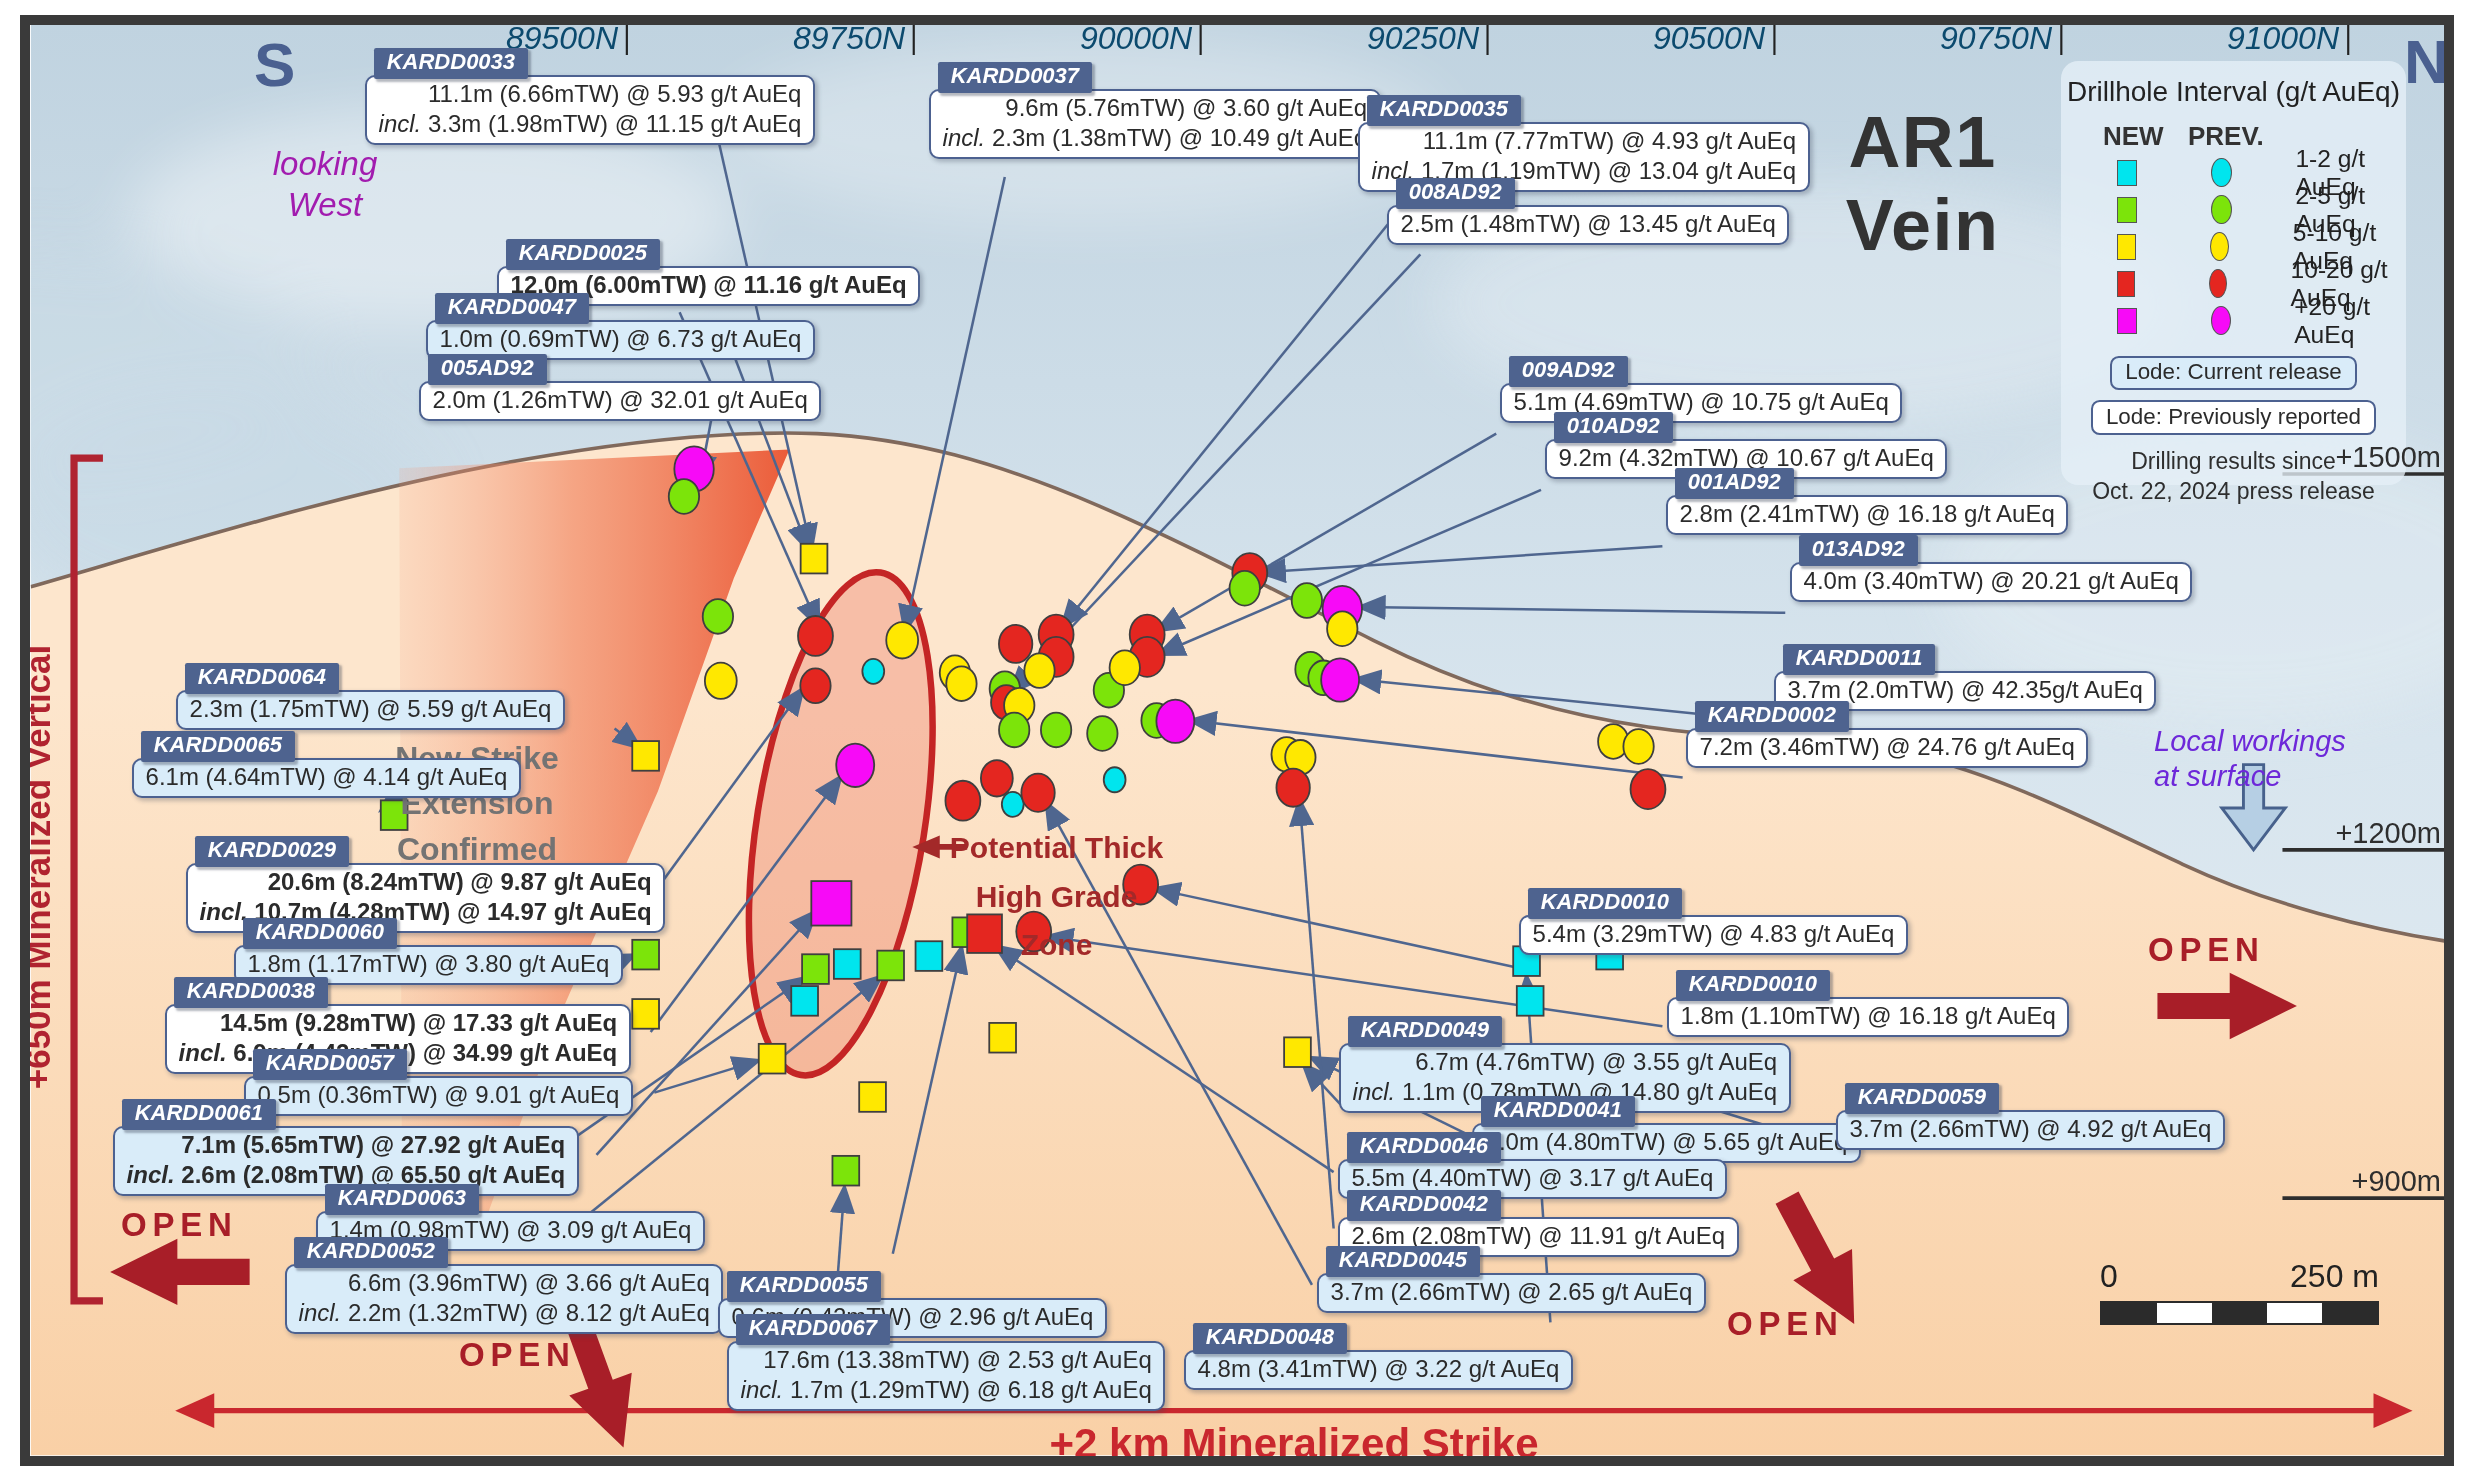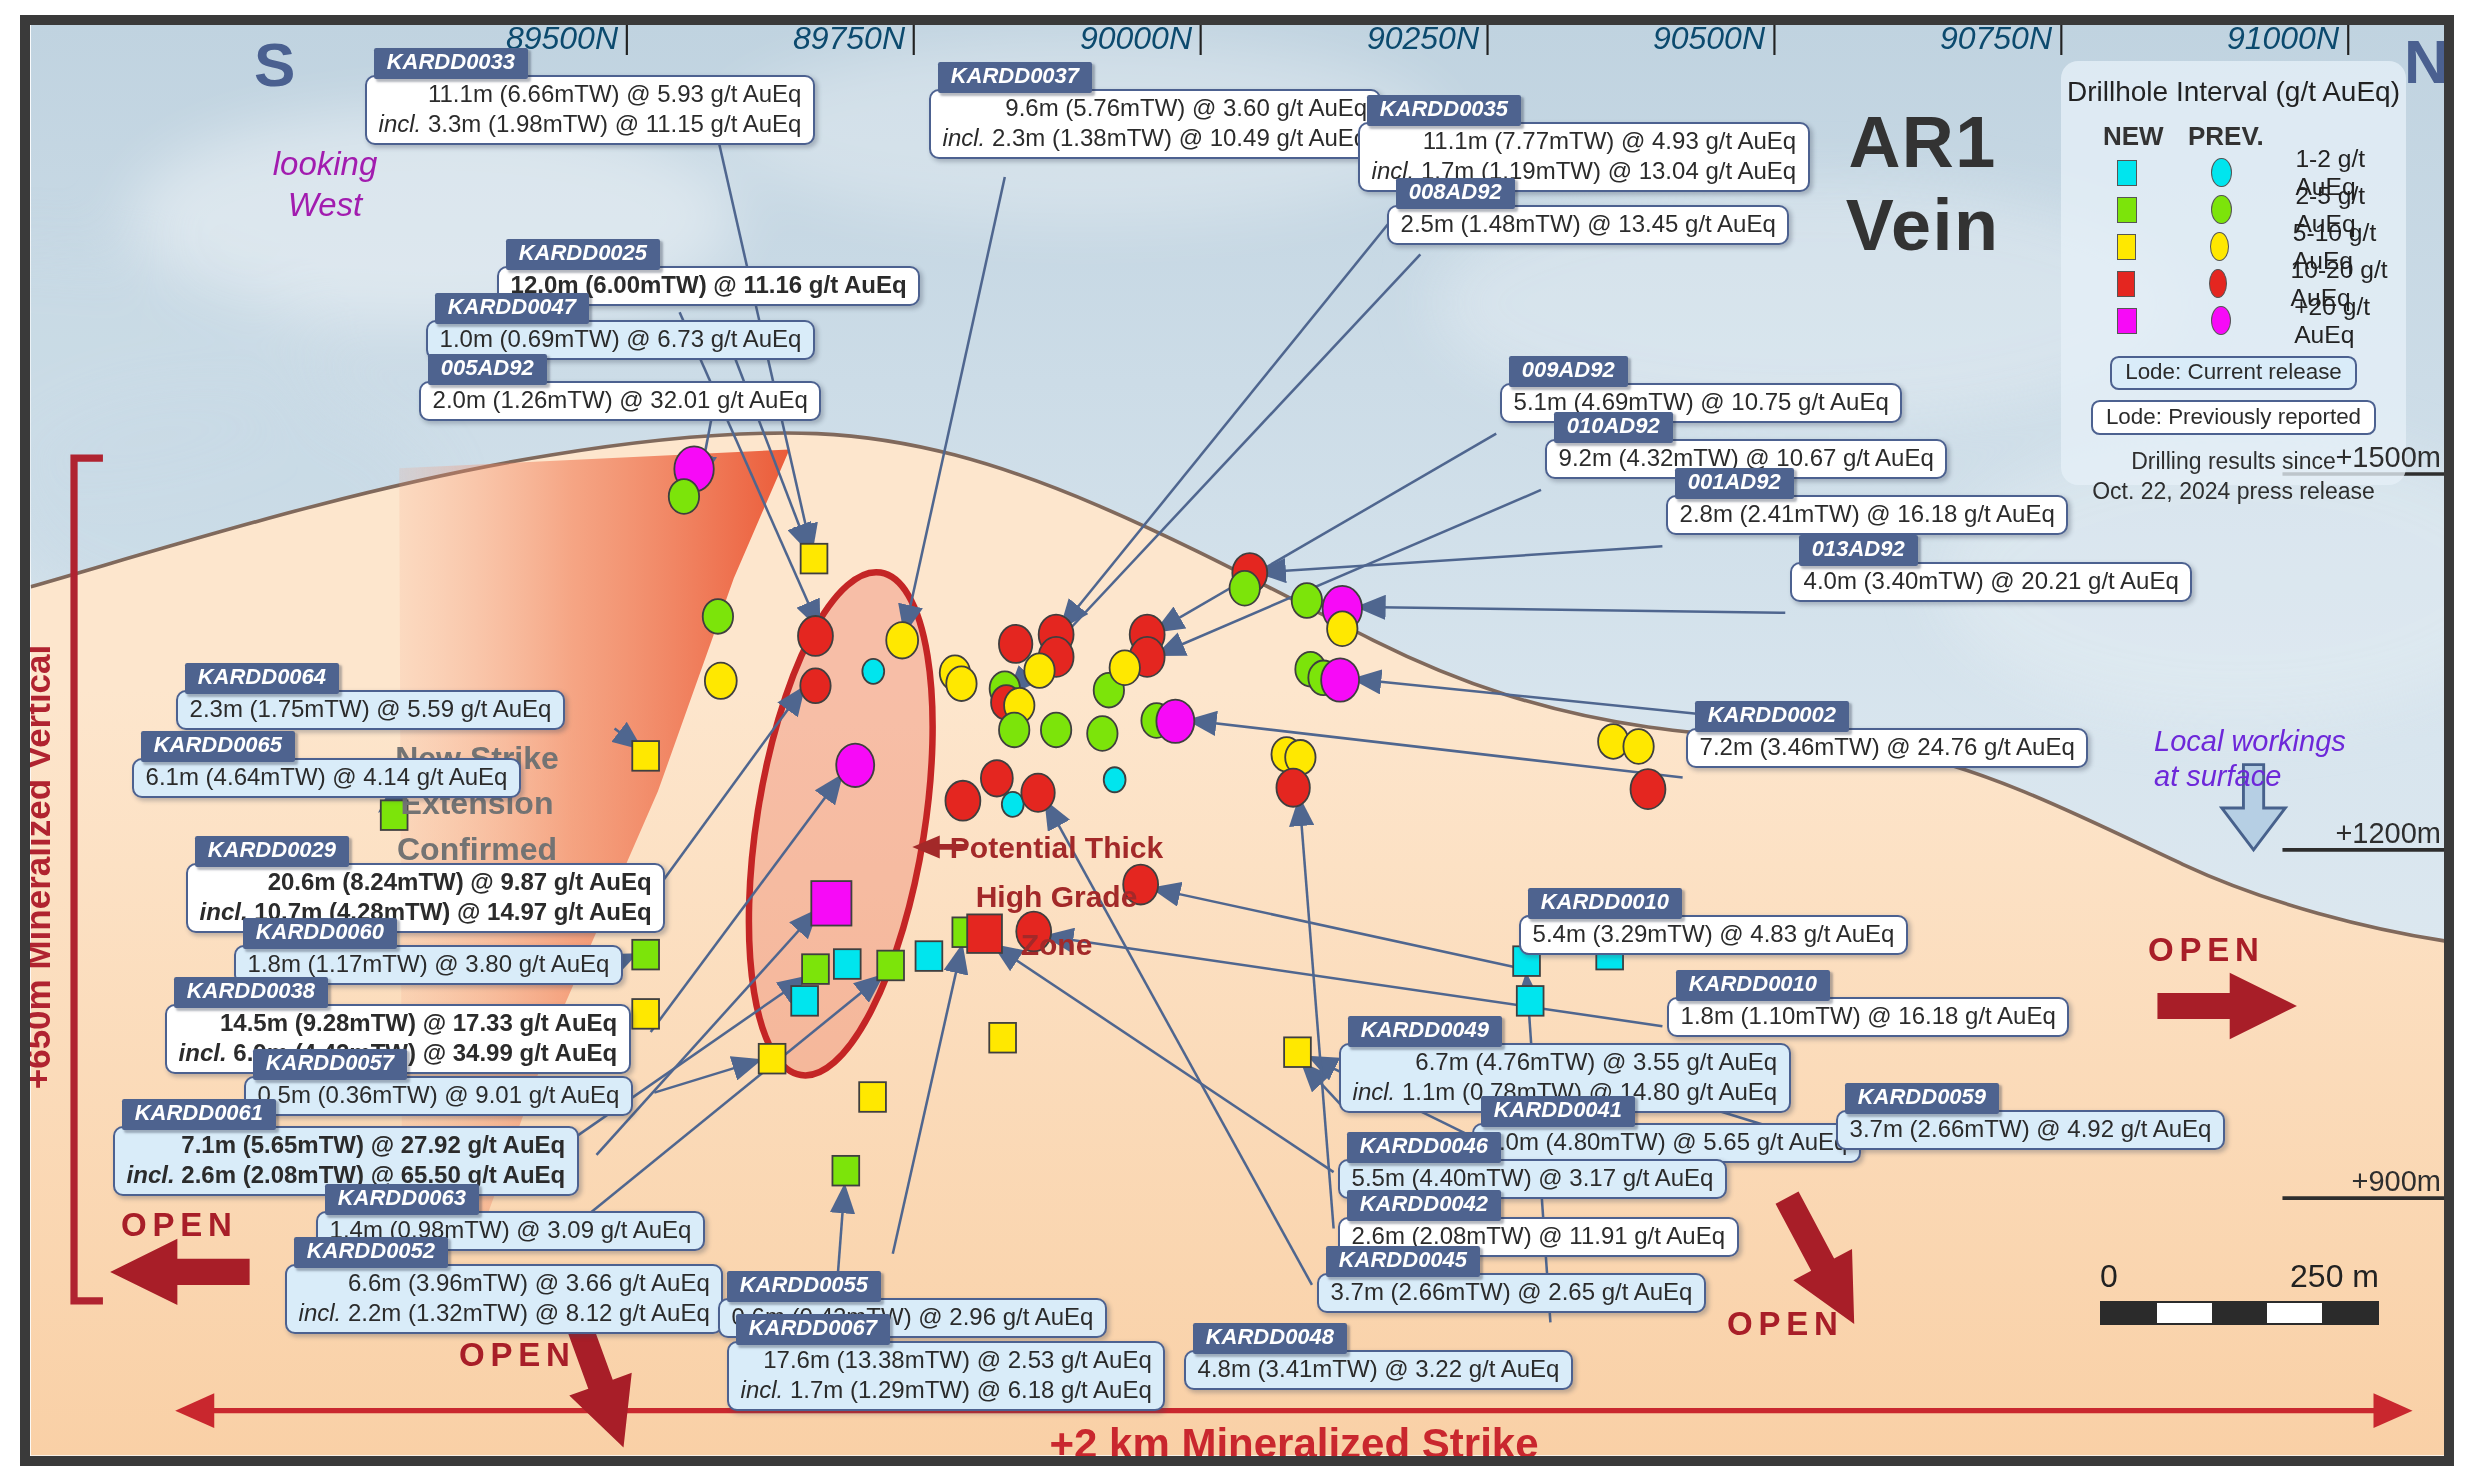--- a/index.html
+++ b/index.html
@@ -373,20 +373,23 @@
         </div></div>
       <div class="callout" style="left: 1545px; top: 412px;"><div class="tab">010AD92</div><div class="body">
           <div>9.2m (4.32mTW) @ 10.67 g/t AuEq</div>
         </div></div>
       <div class="callout" style="left: 1666px; top: 468px;"><div class="tab">001AD92</div><div class="body">
           <div>2.8m (2.41mTW) @ 16.18 g/t AuEq</div>
         </div></div>
       <div class="callout" style="left: 1790px; top: 535px;"><div class="tab">013AD92</div><div class="body">
           <div>4.0m (3.40mTW) @ 20.21 g/t AuEq</div>
         </div></div>
+      <div class="callout" style="left: 1774px; top: 644px;"><div class="tab">KARDD0011</div><div class="body">
+          <div>3.7m (2.0mTW) @ 42.35g/t AuEq</div>
+        </div></div>
       <div class="callout" style="left: 1686px; top: 701px;"><div class="tab">KARDD0002</div><div class="body">
           <div>7.2m (3.46mTW) @ 24.76 g/t AuEq</div>
         </div></div>
       <div class="callout new" style="left: 176px; top: 663px;"><div class="tab">KARDD0064</div><div class="body">
           <div>2.3m (1.75mTW) @ 5.59 g/t AuEq</div>
         </div></div>
       <div class="callout new" style="left: 132px; top: 731px;"><div class="tab">KARDD0065</div><div class="body">
           <div>6.1m (4.64mTW) @ 4.14 g/t AuEq</div>
         </div></div>
       <div class="callout bold two" style="left: 186px; top: 836px;"><div class="tab">KARDD0029</div><div class="body">

